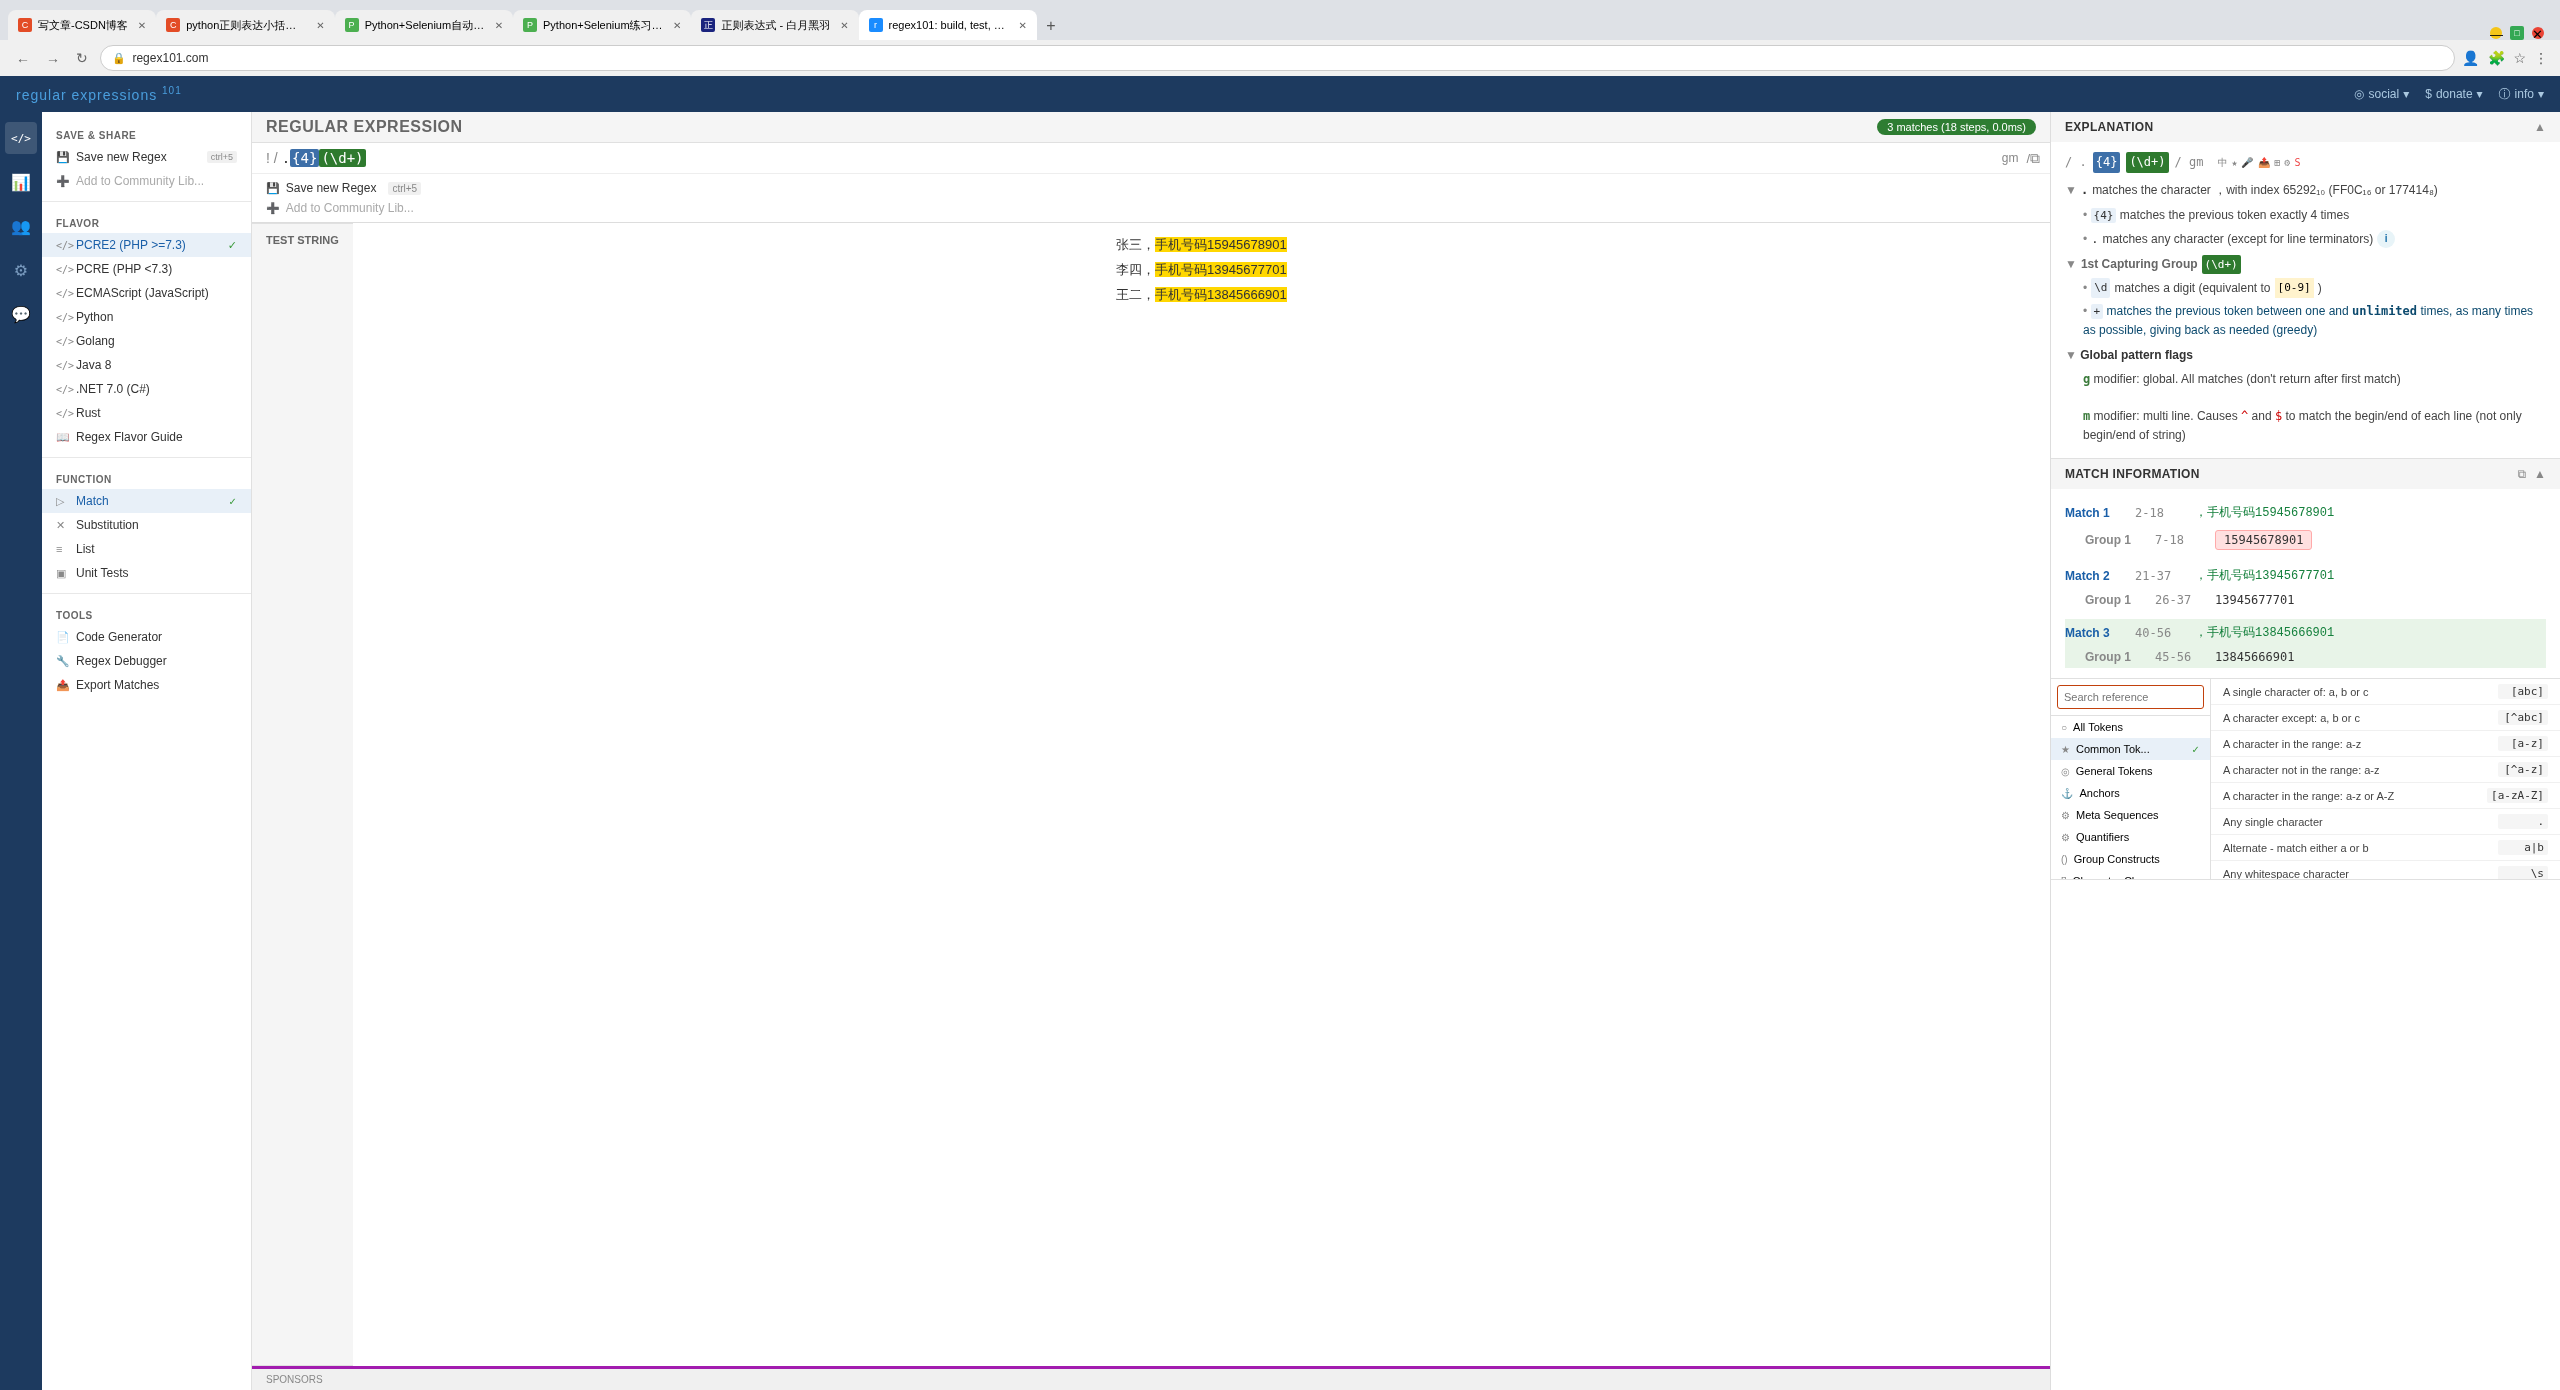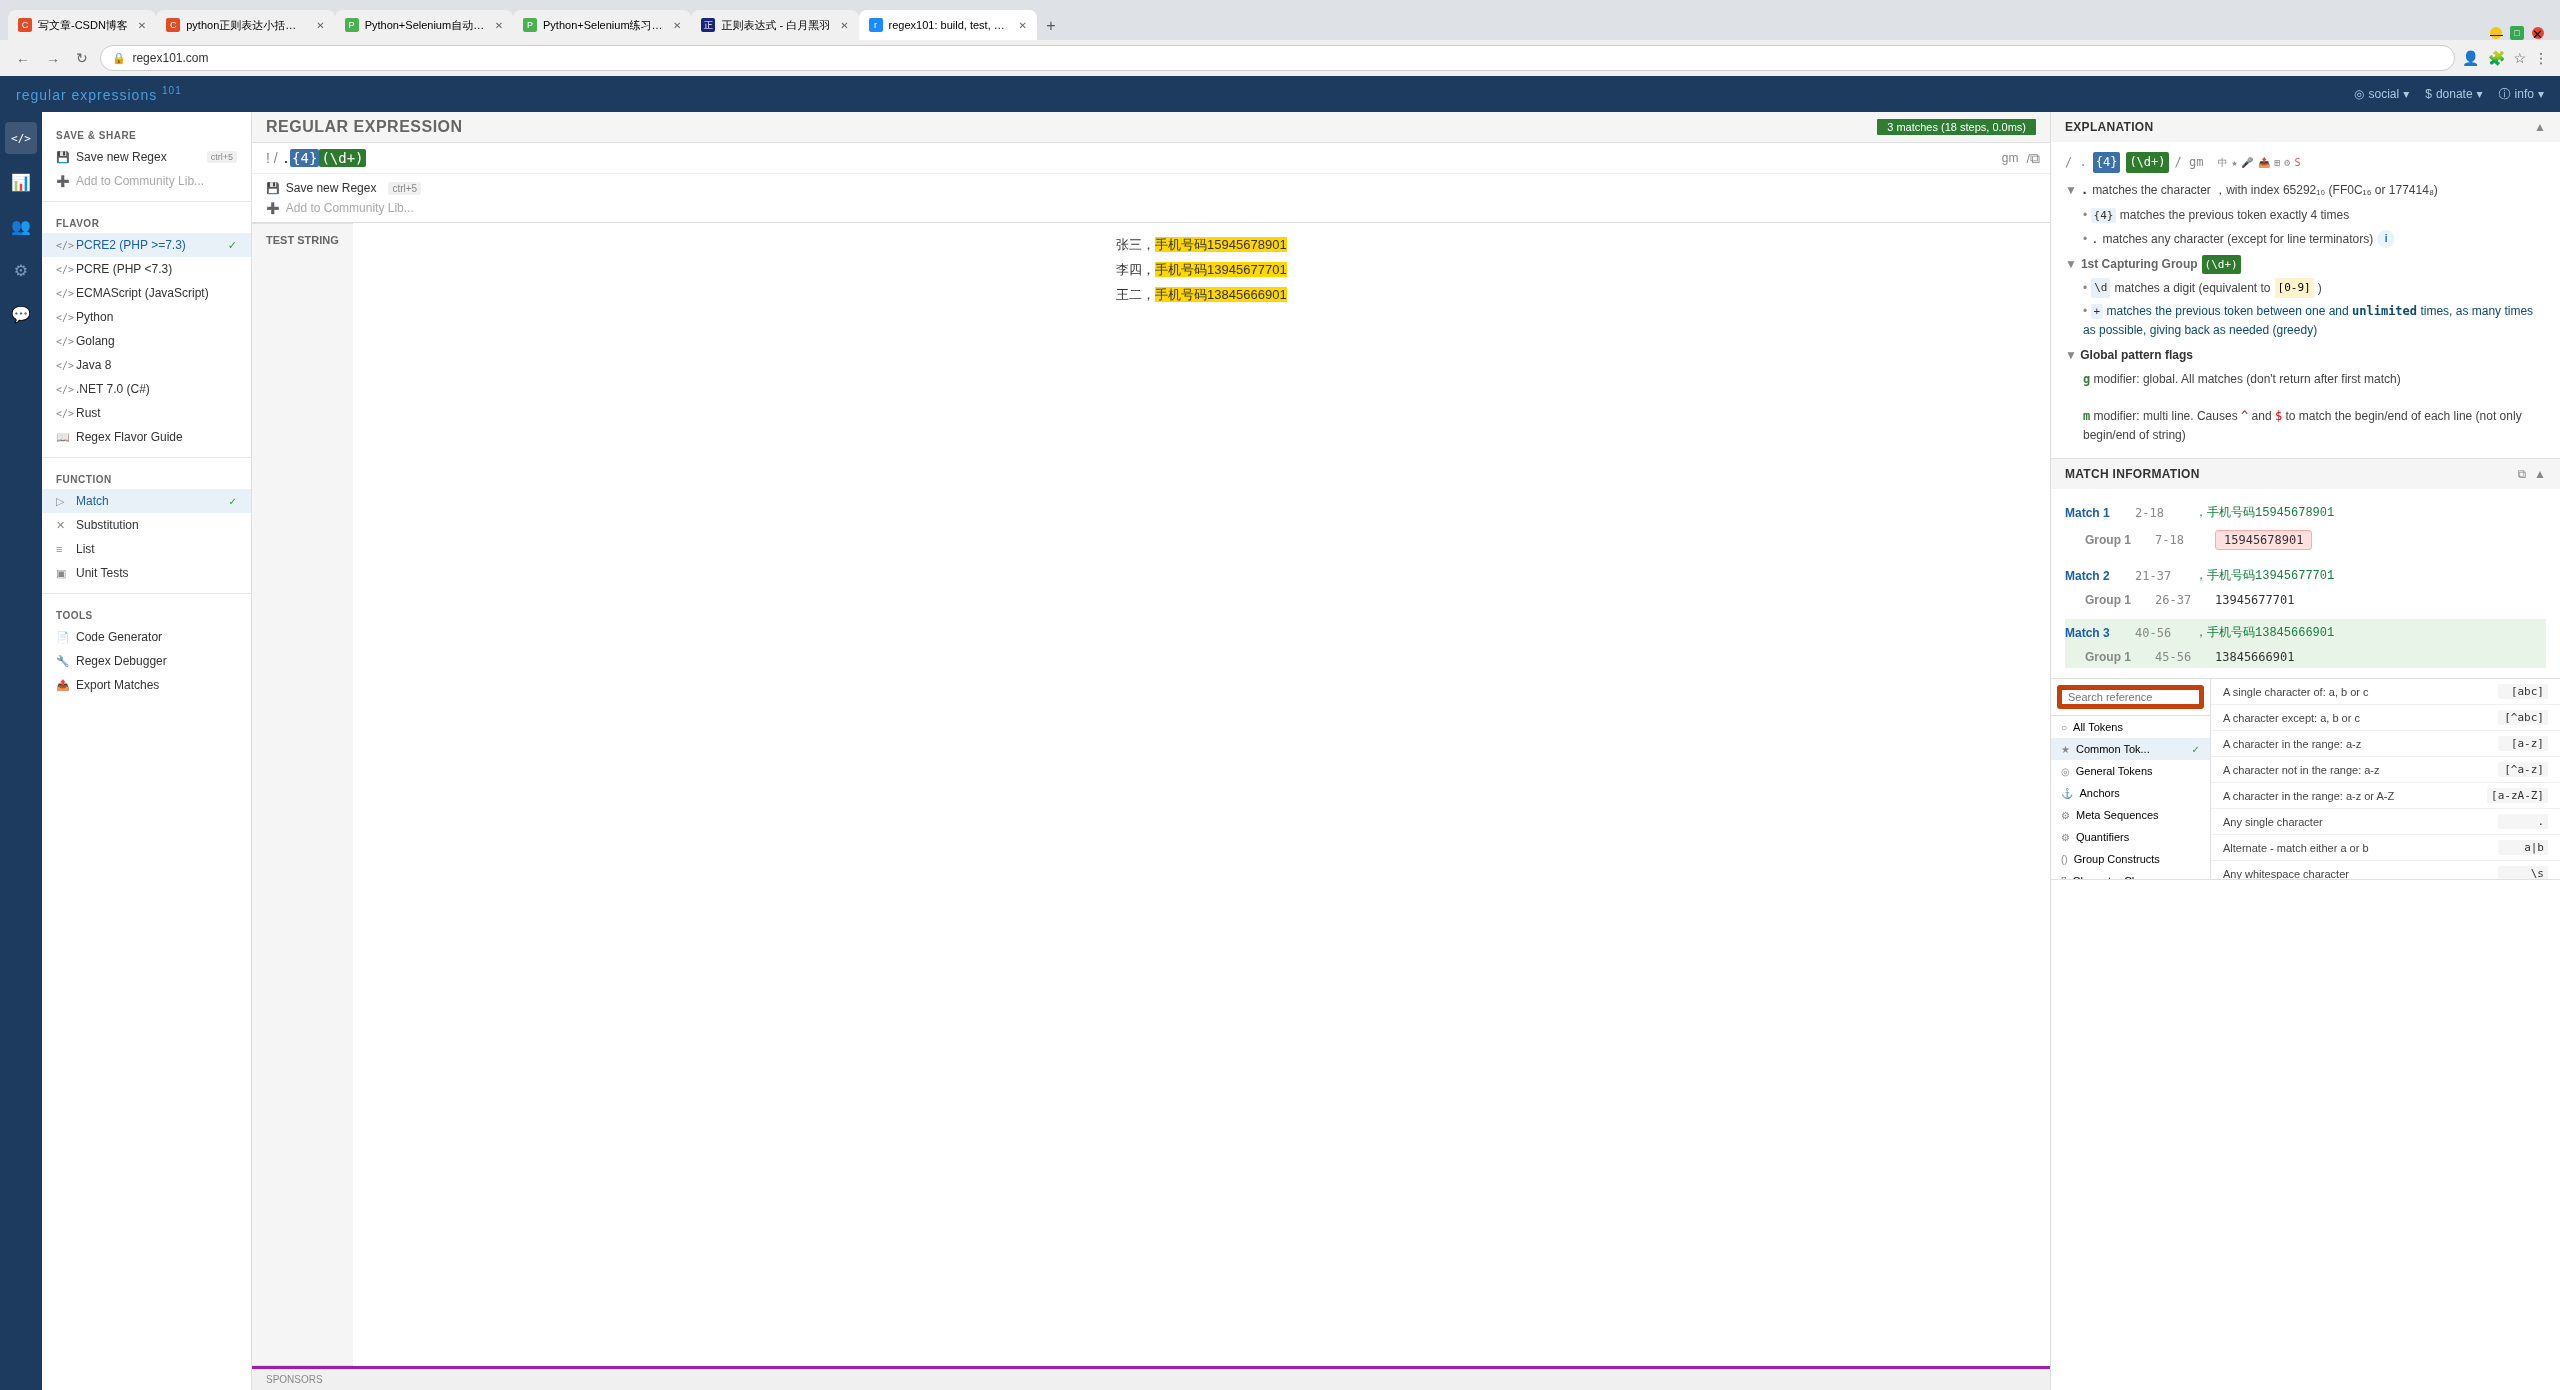--- a/index.html
+++ b/index.html
@@ -47,21 +47,21 @@
     .panel-item .check { color: #3a9a3a; font-size: 10px; margin-left: auto; }
     .divider { height: 1px; background: #e8e8e8; margin: 8px 0; }
 
     
     .center-panel { flex: 1; display: flex; flex-direction: column; background: #f8f9fa; min-width: 0; }
 
     
     .regex-section { background: #fff; border-bottom: 1px solid #ddd; }
     .regex-header { display: flex; align-items: center; padding: 6px 14px; background: #f5f5f5; border-bottom: 1px solid #e0e0e0; }
     .regex-label { font-size: 16px; font-weight: 600; color: #666; text-transform: uppercase; letter-spacing: 0.5px; flex: 1; }
-    .match-badge { background: #2e7d32; color: #fff; font-size: 11px; padding: 2px 10px; border-radius: 1px; }
+    .match-badge { background: #2e7d32; color: #fff; font-size: 11px; padding: 2px 10px; border-radius: 8px; }
     .regex-input-row { display: flex; align-items: center; padding: 6px 10px; }
     .regex-delimiter { color: #888; font-size: 14px; padding: 0 4px; }
     .regex-content { display: flex; align-items: center; flex: 1; font-family: monospace; font-size: 14px; }
     .regex-plain { color: #333; }
     .regex-highlight-blue { background: #3d6fa8; color: #fff; padding: 1px 2px; border-radius: 2px; }
     .regex-highlight-green { background: #2e7a2e; color: #fff; padding: 1px 2px; border-radius: 2px; }
     .regex-flags { color: #888; font-size: 12px; padding: 0 8px; }
     .regex-copy-btn { color: #888; cursor: pointer; font-size: 14px; }
 
     
@@ -96,21 +96,21 @@
     .group-range { color: #888; min-width: 60px; font-family: monospace; }
     .group-value { font-family: monospace; background: #ffe0e0; border: 1px solid #ffaaaa; padding: 2px 8px; border-radius: 3px; color: #333; }
     .group-value-plain { font-family: monospace; color: #333; }
     .match-separator { height: 8px; }
     .copy-icon { color: #888; cursor: pointer; font-size: 12px; margin-left: auto; }
 
     
     .qr-content { display: flex; height: 200px; }
     .qr-left { width: 160px; border-right: 1px solid #e0e0e0; overflow-y: auto; }
     .qr-search { padding: 6px; border-bottom: 1px solid #e0e0e0; }
-    .qr-search-input { width: 100%; height: 24px; border: 5px solid #c2410c; border-radius: 3px; padding: 0 6px; font-size: 11px; }
+    .qr-search-input { width: 100%; height: 24px; border: 1px solid #c2410c; border-radius: 3px; padding: 0 6px; font-size: 11px; }
     .qr-item { display: flex; align-items: center; padding: 5px 10px; font-size: 11px; cursor: pointer; gap: 6px; }
     .qr-item.active { background: #e8f0f8; }
     .qr-item-icon { font-size: 10px; color: #888; }
     .qr-item-check { color: #3a9a3a; font-size: 10px; margin-left: auto; }
     .qr-right { flex: 1; overflow-y: auto; }
     .qr-row { display: flex; align-items: center; padding: 5px 12px; font-size: 11px; border-bottom: 1px solid #f0f0f0; }
     .qr-desc { flex: 1; color: #444; }
     .qr-token { font-family: monospace; color: #333; background: #f5f5f5; padding: 1px 4px; border-radius: 2px; font-size: 11px; min-width: 50px; text-align: right; }
 
     

